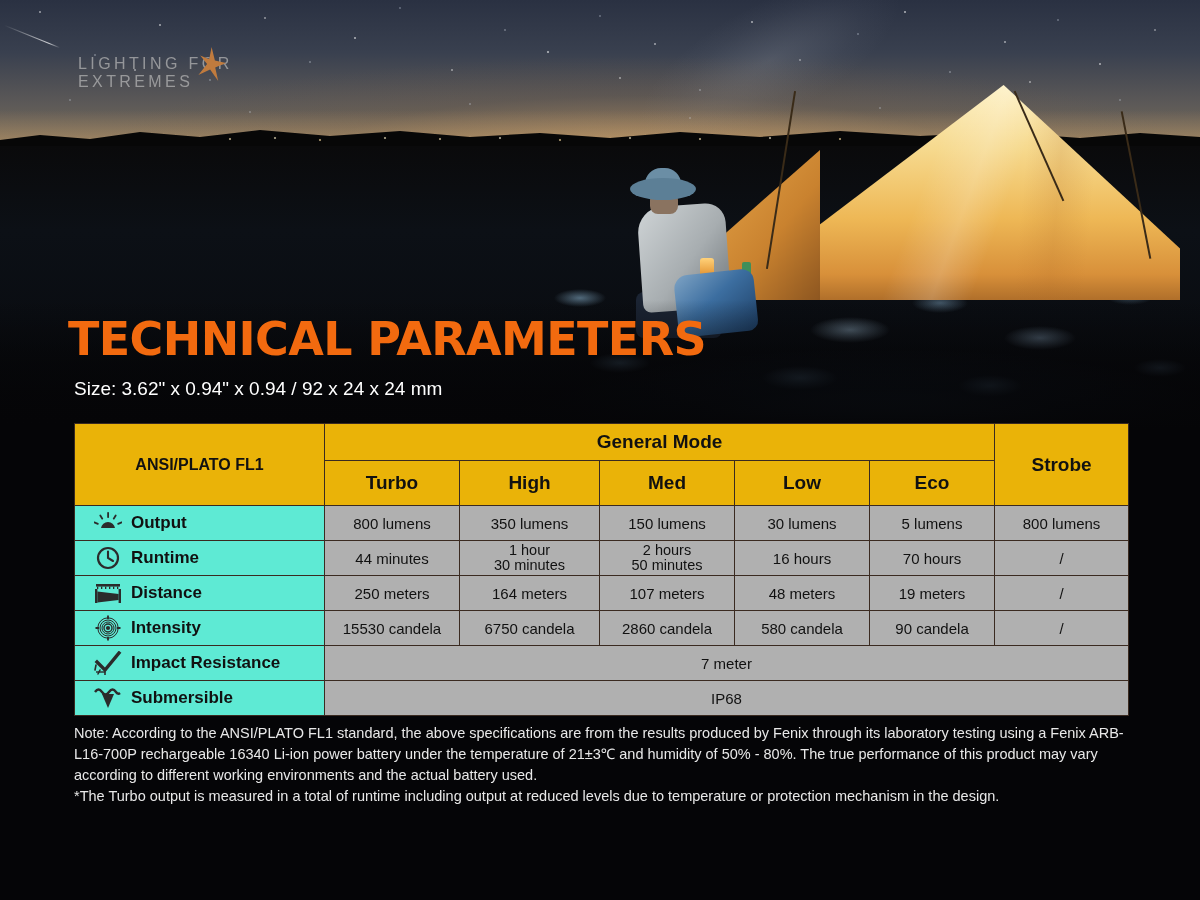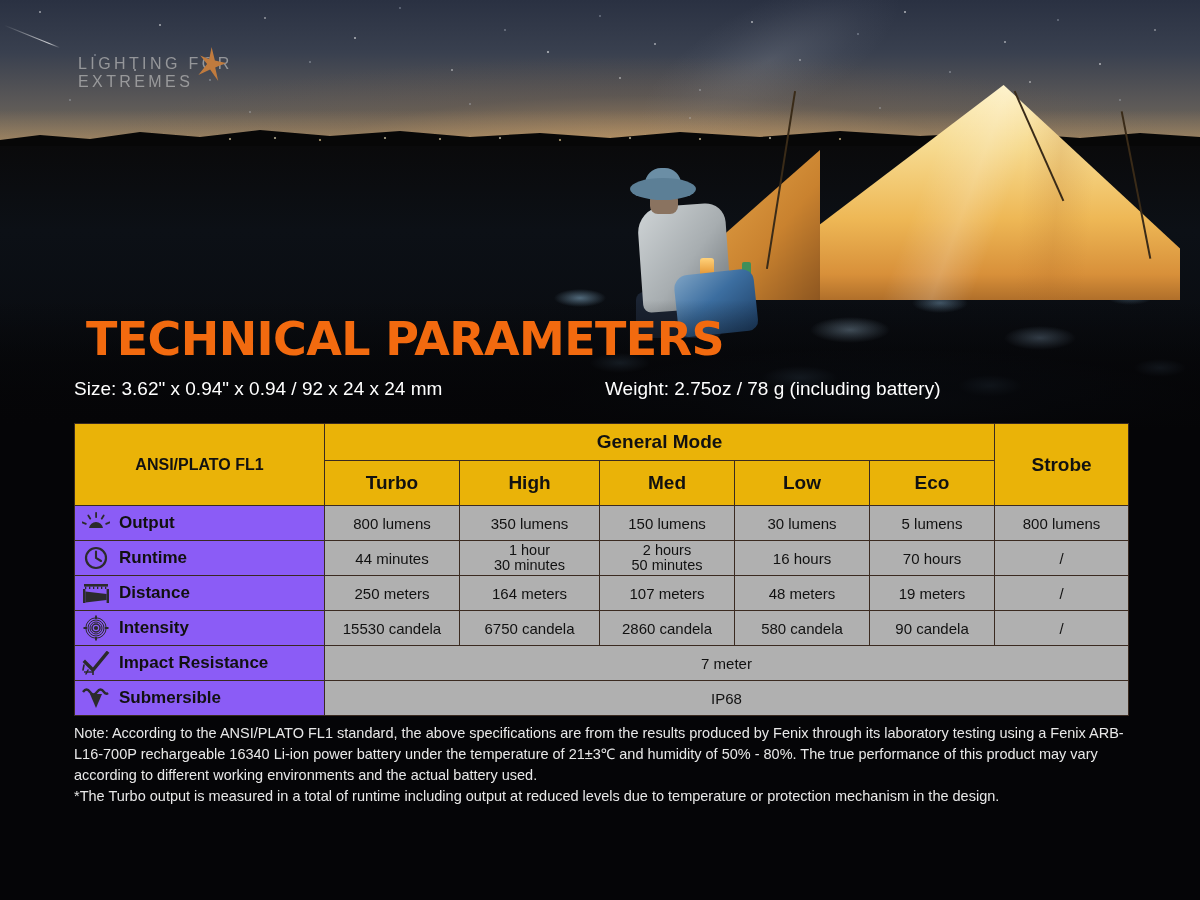--- a/index.html
+++ b/index.html
@@ -252,21 +252,21 @@
     position: absolute;
     left: 124px; top: -5px;
     width: 30px; height: 34px;
     background: #c07b3e;
     clip-path: polygon(52% 0%, 63% 40%, 100% 47%, 64% 60%, 74% 100%, 47% 66%, 8% 82%, 37% 50%, 14% 25%, 44% 36%);
   }
 
   
   .title {
     position: absolute;
-    left: 86px; top: 316px;
+    left: 68px; top: 316px;
     font-family: "DejaVu Sans", sans-serif;
     font-size: 46px;
     font-weight: bold;
     letter-spacing: -0.6px;
     color: #f26a0f;
     line-height: 1;
   }
   .specline {
     position: absolute;
     top: 378px;
@@ -304,25 +304,25 @@
   .hd-gen  { font-size: 19px; height: 34px; }
   .hd-mode { font-size: 19px; height: 42px; }
   .hd-strobe { font-size: 19px; }
   .cell {
     background: #b0b0b0;
     font-size: 15px;
     height: 32px;
   }
   .cell.small2 { line-height: 1.05; font-size: 14.5px; }
   .rowhead {
-    background: #8b5cf6;
+    background: #5eead4;
     font-size: 17px;
     font-weight: bold;
     text-align: left;
-    padding-left: 6px;
+    padding-left: 18px;
     height: 32px;
   }
   .rowhead-inner {
     display: flex;
     align-items: center;
     gap: 8px;
   }
   .ricon {
     width: 30px; height: 24px;
     flex: 0 0 30px;
@@ -376,21 +376,20 @@
     <div class="photo-fade"></div>
   </div>
 
   <div class="logo">
     <div class="logo-star"></div>
     <div class="logo-sub">LIGHTING FOR EXTREMES</div>
   </div>
 
   <div class="title">TECHNICAL PARAMETERS</div>
   <div class="specline spec-size">Size: 3.62" x 0.94" x 0.94 / 92 x 24 x 24 mm</div>
-  <div class="specline spec-weight">Weight: 2.75oz / 78 g (including battery)</div>
 
   <div class="tbl-wrap">
     <table class="spec">
       <colgroup>
         <col style="width:250px">
         <col style="width:135px">
         <col style="width:140px">
         <col style="width:135px">
         <col style="width:135px">
         <col style="width:125px">

